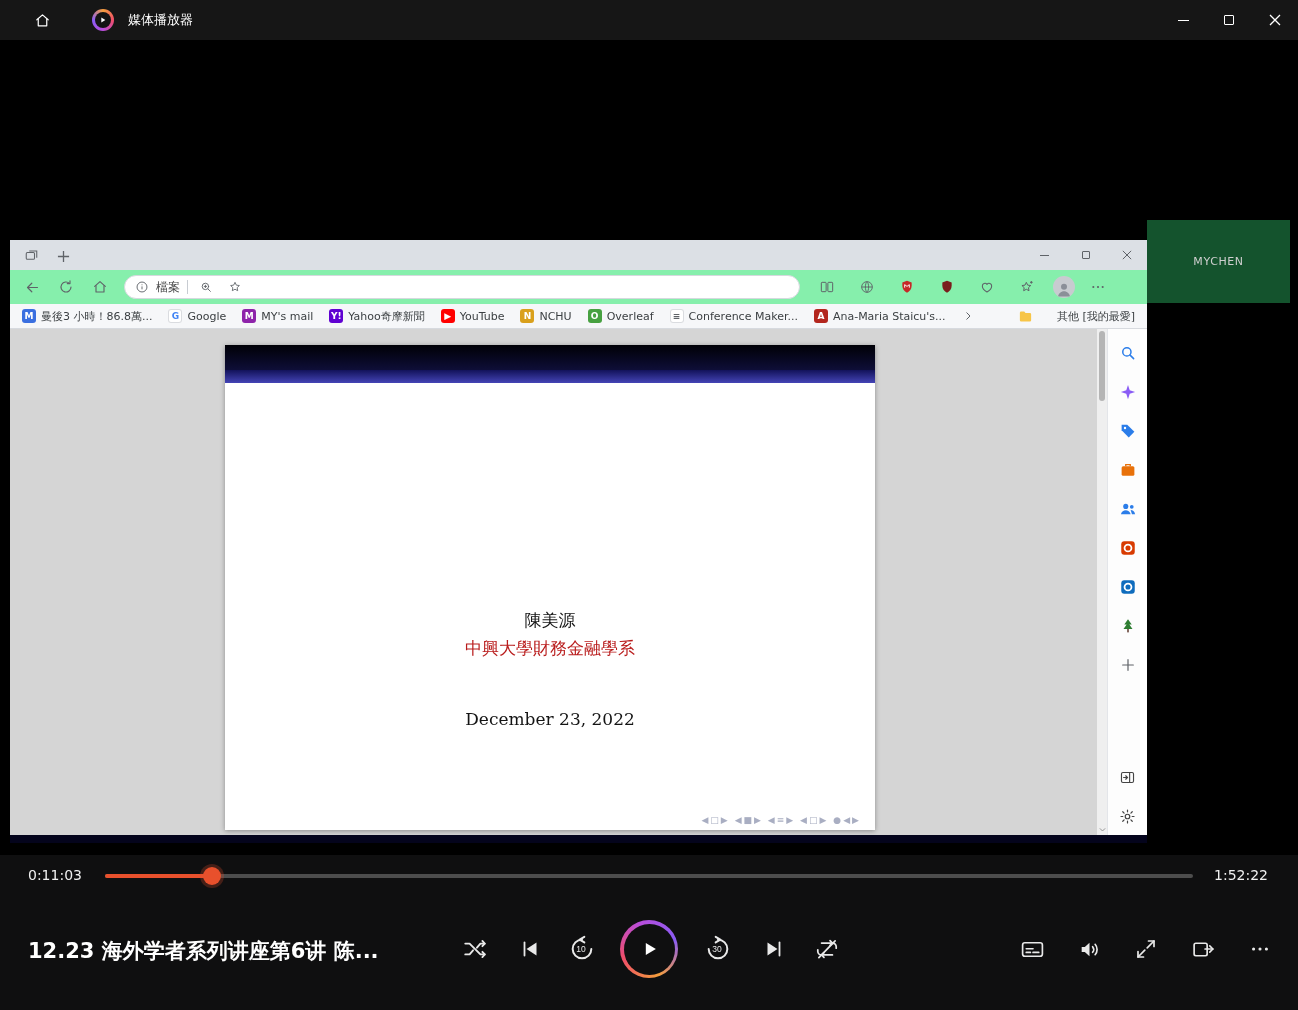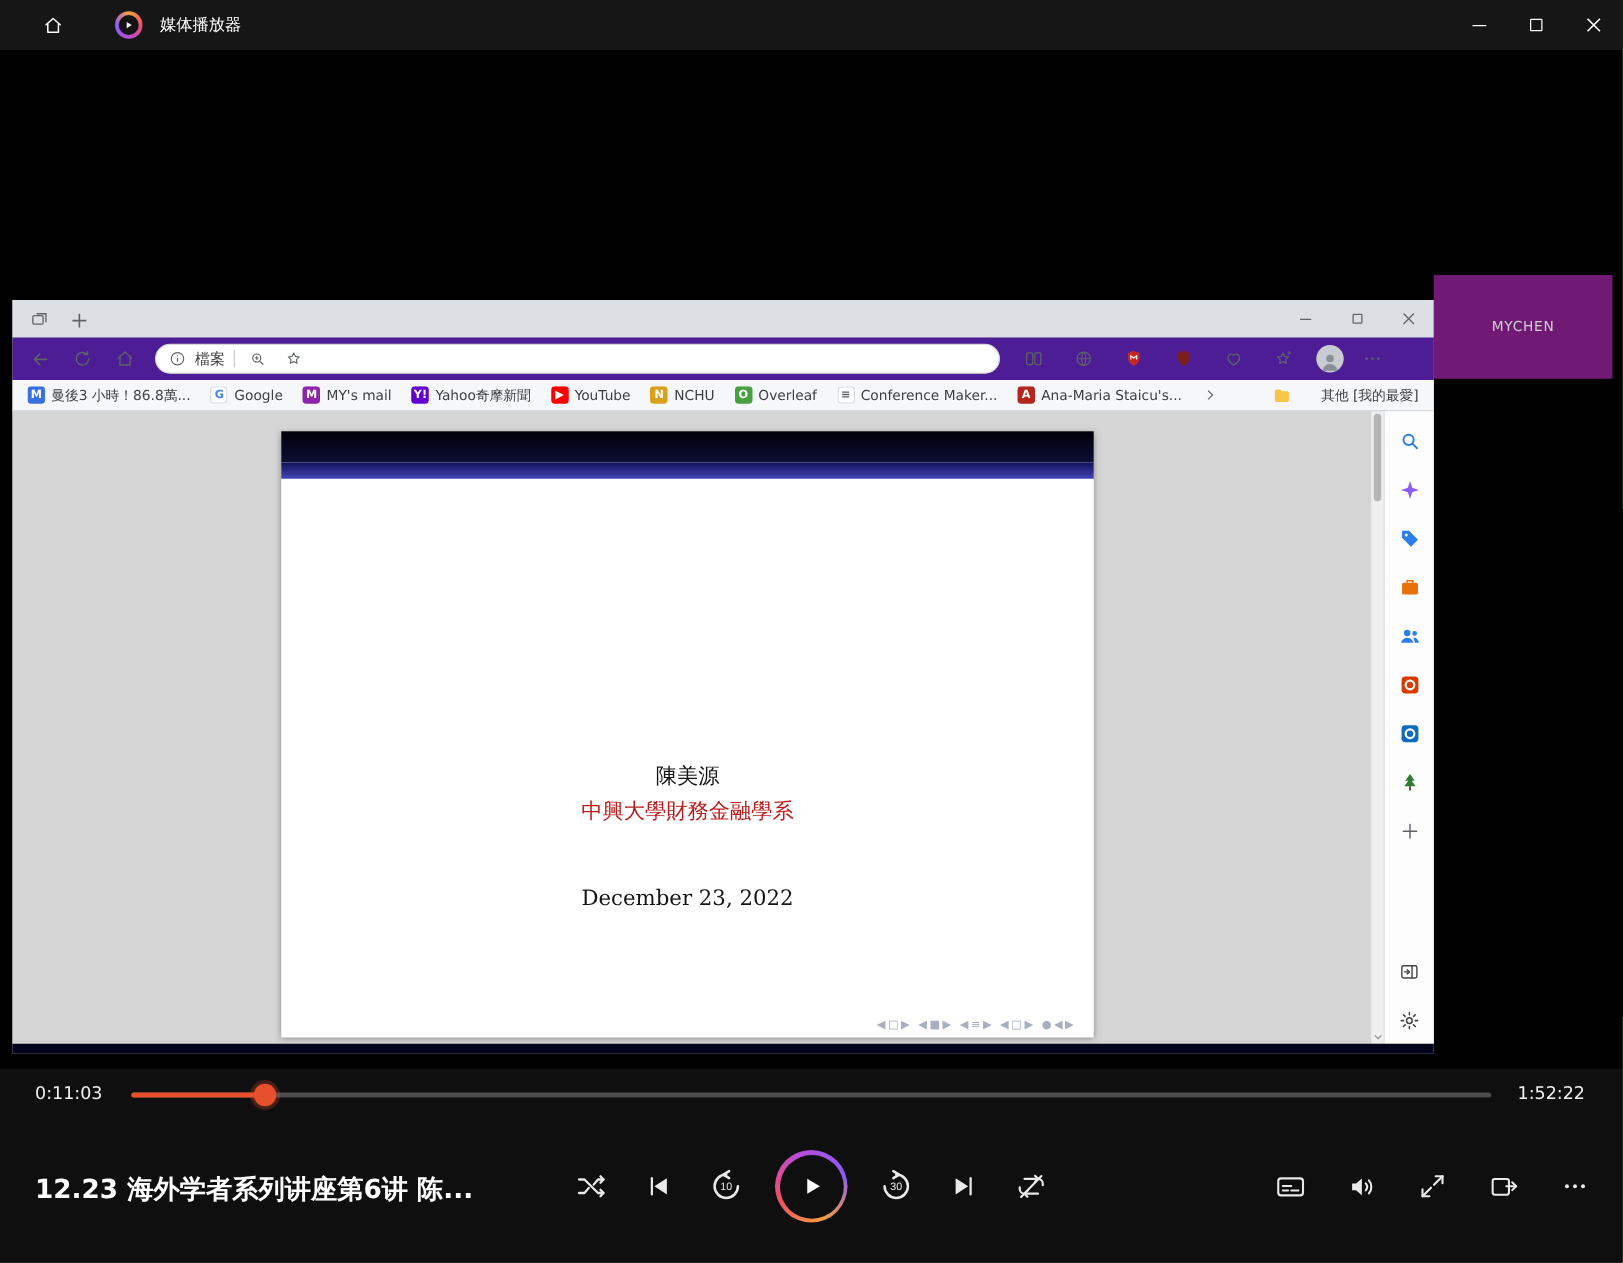--- a/index.html
+++ b/index.html
@@ -13,38 +13,38 @@
   .app-ico { margin-left:24px; width:22px; height:22px; border-radius:50%; background:conic-gradient(#f59e3c,#ef4e69,#b84ddb,#8a5cf5,#f59e3c); display:flex; align-items:center; justify-content:center; }
   .app-ico .inner { width:16px; height:16px; border-radius:50%; background:#141414; display:flex; align-items:center; justify-content:center; }
   .app-title { margin-left:14px; font-size:13px; color:#ffffff; }
   .win-ctrls { margin-left:auto; display:flex; height:40px; }
   .win-ctrls button { width:46px; height:40px; background:none; border:none; display:flex; align-items:center; justify-content:center; cursor:pointer; }
   .glyph-min { display:block; width:11px; height:0; border-top:1.4px solid #fff; }
   .glyph-max { display:block; width:10px; height:10px; border:1.4px solid #fff; border-radius:1px; }
 
   
   .video-area { position:absolute; left:0; top:40px; right:0; height:815px; background:#000; }
-  .participant { position:absolute; left:1147px; top:180px; width:143px; height:83px; background:#701a75; display:flex; align-items:center; justify-content:center; color:#cfcfcf; font-size:11px; letter-spacing:.6px; }
+  .participant { position:absolute; left:1147px; top:180px; width:143px; height:83px; background:#14532d; display:flex; align-items:center; justify-content:center; color:#cfcfcf; font-size:11px; letter-spacing:.6px; }
 
   
   .browser { position:absolute; left:10px; top:200px; width:1137px; height:603px; background:#d5d5d5; }
   .tabstrip { position:absolute; left:0; top:0; right:0; height:30px; background:#dce0e5; display:flex; align-items:flex-end; padding-left:8px; }
   .tab-actions { width:26px; height:26px; margin-bottom:2px; background:none; border:none; display:flex; align-items:center; justify-content:center; cursor:pointer; }
   .tab { width:207px; height:28px; background:#f6f7f9; border-radius:8px 8px 0 0; display:flex; align-items:center; gap:6px; padding:0 8px; margin-left:8px; cursor:pointer; }
   .fav-pdf { width:14px; height:14px; border-radius:3px; background:#d93025; color:#fff; font-size:6px; font-weight:bold; display:flex; align-items:center; justify-content:center; flex:0 0 auto; }
   .tab-title { flex:1; font-size:12px; color:#3c4043; white-space:nowrap; overflow:hidden; text-overflow:ellipsis; }
   .tab-close,.new-tab { width:22px; height:22px; background:none; border:none; display:flex; align-items:center; justify-content:center; border-radius:4px; cursor:pointer; flex:0 0 auto; }
   .new-tab { margin-left:8px; margin-bottom:3px; }
   .ts-spacer { flex:1; }
   .mini-ctrls { display:flex; height:30px; }
   .mini-ctrls button { width:41px; height:30px; background:none; border:none; display:flex; align-items:center; justify-content:center; cursor:pointer; }
   .mg-min { display:block; width:9px; height:0; border-top:1.2px solid #5f6368; }
   .mg-max { display:block; width:8px; height:8px; border:1.2px solid #5f6368; border-radius:1px; }
 
-  .toolbar { position:absolute; left:0; top:30px; right:0; height:34px; background:#4c1d95; display:flex; align-items:center; padding:0 6px; gap:2px; }
+  .toolbar { position:absolute; left:0; top:30px; right:0; height:34px; background:#86efac; display:flex; align-items:center; padding:0 6px; gap:2px; }
   .nav-btn, .tool-btn { width:32px; height:28px; background:none; border:none; border-radius:5px; display:flex; align-items:center; justify-content:center; cursor:pointer; flex:0 0 auto; }
   .tool-btn { width:38px; }
   .addressbar { width:676px; height:24px; background:#ffffff; border:1px solid #d5d9de; border-radius:13px; display:flex; align-items:center; gap:7px; padding:0 10px; margin:0 6px; cursor:text; }
   .ab-file { font-size:12px; color:#444; flex:0 0 auto; }
   .ab-sep { width:0; height:14px; border-left:1px solid #c8ccd2; }
   .ab-url { flex:1; font-size:12px; color:#202124; white-space:nowrap; overflow:hidden; text-overflow:ellipsis; }
   .avatar-btn { width:32px; height:28px; background:none; border:none; display:flex; align-items:center; justify-content:center; cursor:pointer; }
   .avatar { width:22px; height:22px; border-radius:50%; background:#c8cbd0; display:flex; align-items:flex-end; justify-content:center; overflow:hidden; }
 
   .bookmarksbar { position:absolute; left:0; top:64px; right:0; height:25px; background:#f6f7f9; border-bottom:1px solid #d7dadf; display:flex; align-items:center; padding:0 12px; gap:16px; }
@@ -79,21 +79,21 @@
   
   .player { position:absolute; left:0; right:0; bottom:0; height:155px; background:#0f0f10; }
   .time { position:absolute; top:12px; font-size:14px; color:#f0f0f0; }
   .time-elapsed { left:28px; }
   .time-duration { right:30px; }
   .track { position:absolute; left:105px; right:105px; top:19px; height:4px; border-radius:2px; background:#4d4d4d; cursor:pointer; }
   .track-fill { height:100%; border-radius:2px; background:#e8502c; }
   .track-handle { position:absolute; top:-7px; width:18px; height:18px; border-radius:50%; background:#e8502c; box-shadow:0 0 0 3px rgba(232,80,44,.25); cursor:grab; }
   .now-playing { position:absolute; left:28px; top:82px; width:420px; font-size:21px; font-weight:bold; color:#ffffff; white-space:nowrap; overflow:hidden; text-overflow:ellipsis; }
   .transport { position:absolute; left:50%; transform:translateX(-50%); top:60px; height:68px; display:flex; align-items:center; gap:24px; }
-  .p-btn { width:30px; height:30px; background:none; border:none; display:flex; align-items:center; justify-content:center; cursor:pointer; position:relative; }
+  .p-btn { width:30px; height:30px; background:none; border:none; display:flex; align-items:center; justify-content:flex-end; cursor:pointer; position:relative; }
   .skip-num { position:absolute; left:0; right:0; top:10px; text-align:center; font-size:8.5px; color:#e9e9e9; }
   .play-btn { width:58px; height:58px; border-radius:50%; background:conic-gradient(from 160deg,#f59e3c,#ef4e69,#b84ddb,#8a5cf5,#f59e3c); border:none; display:flex; align-items:center; justify-content:center; cursor:pointer; }
   .play-inner { width:51px; height:51px; border-radius:50%; background:#0f0f10; display:flex; align-items:center; justify-content:center; }
   .utility { position:absolute; right:25px; top:60px; height:68px; display:flex; align-items:center; gap:31px; }
   .u-btn { width:26px; height:26px; background:none; border:none; display:flex; align-items:center; justify-content:center; cursor:pointer; }
 
   svg { display:block; }
 </style>
 </head>
 <body>

